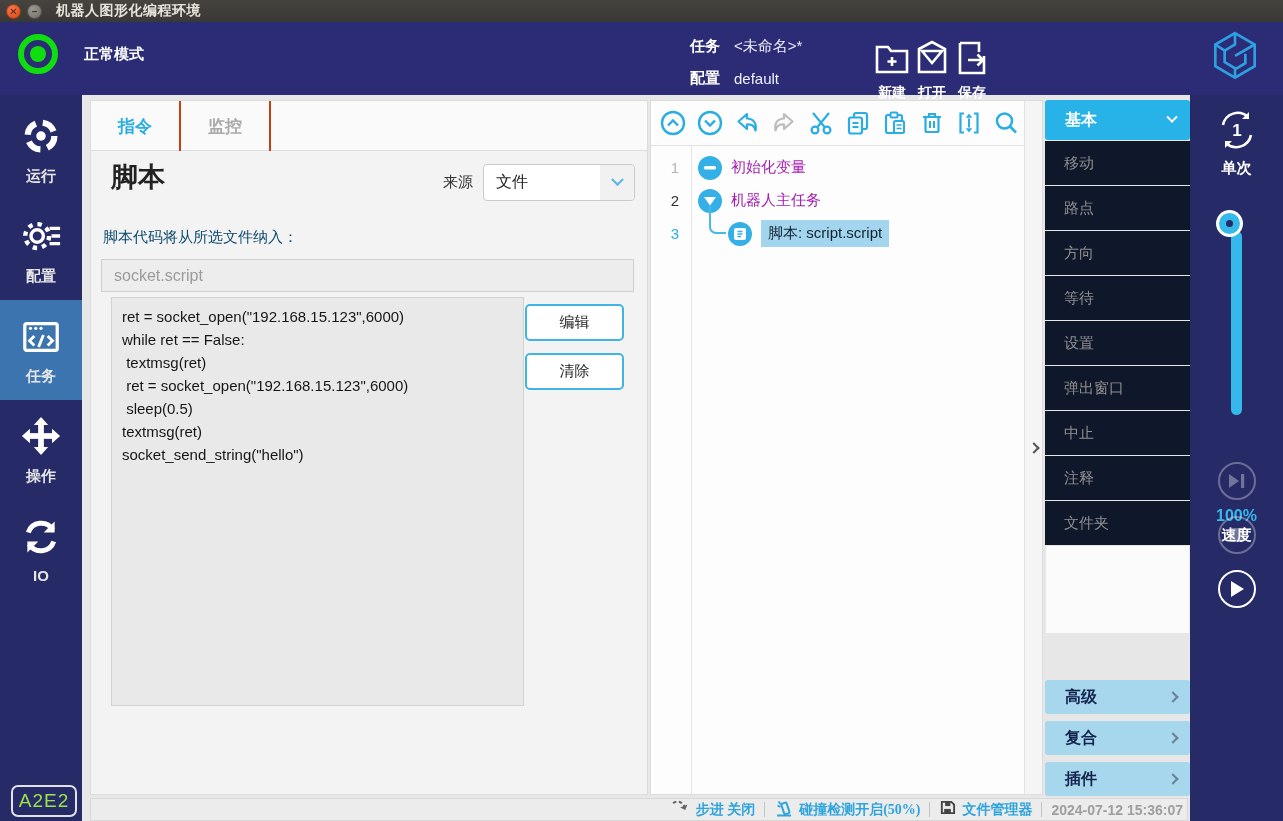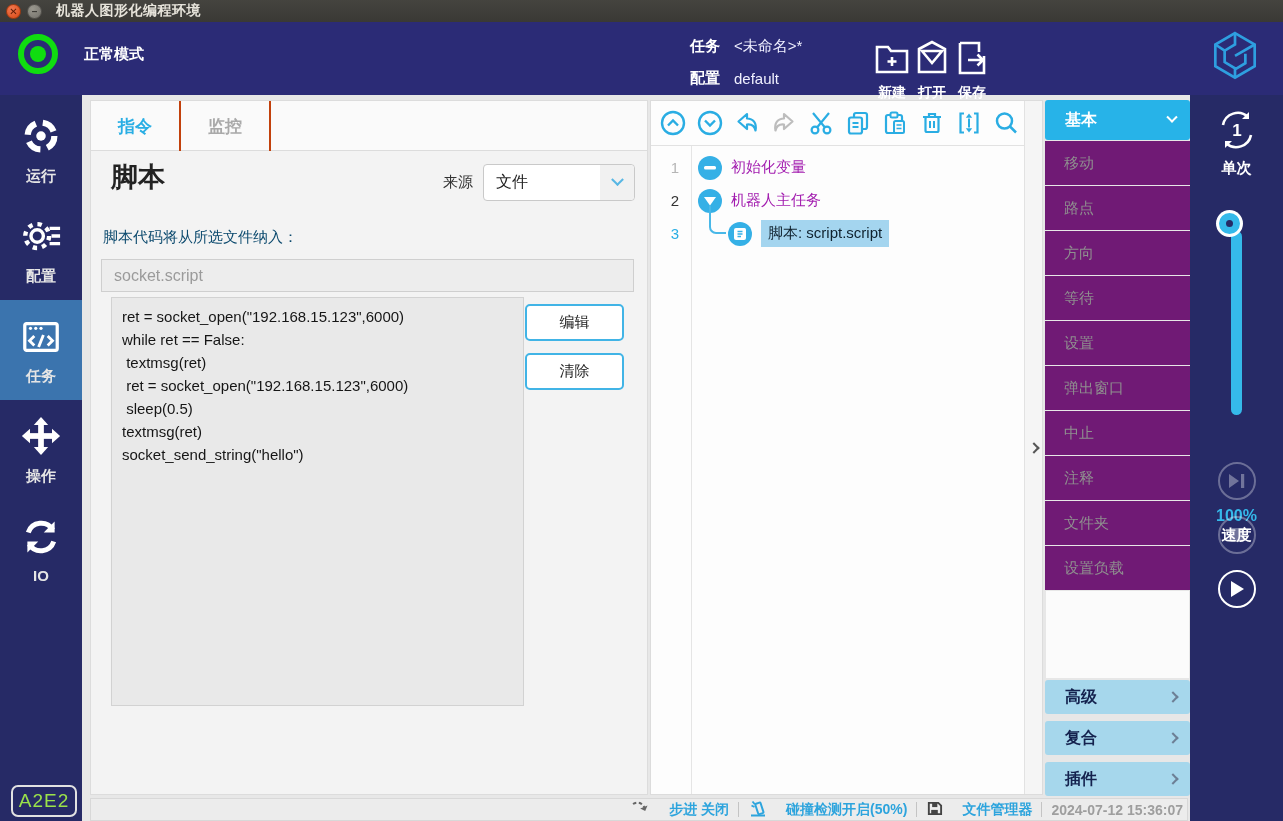--- a/index.html
+++ b/index.html
@@ -73,21 +73,21 @@
   .tlabel.selected { background:#a4d5ef; padding:4px 7px; color:#10222e; }
   .connector { position:absolute; left:58px; top:-11px; width:17px; height:28px; border-left:2px solid #49b8e8; border-bottom:2px solid #49b8e8; border-bottom-left-radius:7px; }
   .collapse-strip { position:absolute; right:0; top:0; bottom:0; width:18px; background:#f5f5f5; border-left:1px solid #e2e2e2; display:flex; align-items:center; justify-content:center; cursor:pointer; }
   .chev-right { width:8px; height:8px; border-right:2px solid #555; border-bottom:2px solid #555; transform:rotate(-45deg); }
 
   
   .panel-commands { position:absolute; left:1045px; top:100px; width:145px; height:696px; }
   .cmd-header { height:40px; background:#27b3e8; border-radius:3px; display:flex; align-items:center; padding:0 14px 0 20px; cursor:pointer; }
   .cmd-header-label { color:#fff; font-size:16px; font-weight:bold; flex:1; }
   .chev-down-white { width:8px; height:8px; border-right:2px solid #fff; border-bottom:2px solid #fff; transform:rotate(45deg) translate(-2px,-2px); }
-  .cmd-item { height:44px; margin-top:1px; background:#701a75; color:#8f8f8f; font-size:15px; display:flex; align-items:center; padding-left:19px; cursor:pointer; }
+  .cmd-item { height:44px; margin-top:1px; background:#0f172a; color:#8f8f8f; font-size:15px; display:flex; align-items:center; padding-left:19px; cursor:pointer; }
   .cmd-spacer { height:88px; background:#fbfbfb; margin-top:1px; border:1px solid #e7e7e7; border-top:none; }
   .cmd-group { position:absolute; left:0; width:145px; height:34px; background:#a6d7ec; border-radius:3px; display:flex; align-items:center; padding:0 13px 0 20px; cursor:pointer; }
   .cmd-group-label { color:#14224e; font-size:16px; font-weight:bold; flex:1; }
   .chev-right-gray { width:8px; height:8px; border-right:2px solid #6d7f95; border-bottom:2px solid #6d7f95; transform:rotate(-45deg); }
   .g-adv { top:580px; } .g-comp { top:621px; } .g-plug { top:662px; }
 
   
   .rightrail { position:absolute; left:1190px; top:95px; width:93px; height:726px; background:#262a66; }
   .single-wrap { position:absolute; left:0; top:14px; width:93px; display:flex; flex-direction:column; align-items:center; gap:4px; }
   .single-label { color:#fff; font-size:15px; font-weight:bold; }
@@ -96,21 +96,21 @@
   .slider-knob { position:absolute; left:29px; top:8px; width:21px; height:21px; border-radius:50%; background:#262a66; border:7px solid #35b9ea; box-shadow:0 0 0 3px #fff; cursor:pointer; }
   .speed-pct { position:absolute; left:0; top:412px; width:93px; text-align:center; color:#35b9ea; font-size:16px; font-weight:bold; }
   .speed-label { position:absolute; left:0; top:431px; width:93px; text-align:center; color:#fff; font-size:15px; font-weight:bold; }
   .pb { position:absolute; left:28px; width:38px; height:38px; border-radius:50%; display:flex; align-items:center; justify-content:center; cursor:pointer; }
   .pb.dim { border:2px solid rgba(255,255,255,0.32); }
   .pb.lit { border:2.5px solid #fff; }
   .pb-skip { top:367px; } .pb-stop { top:421px; } .pb-play { top:475px; }
 
   
   .statusbar { position:absolute; left:90px; top:798px; width:1098px; height:23px; background:#ececec; border:1px solid #d8d8d8; display:flex; align-items:center; justify-content:flex-end; gap:9px; padding-right:4px; font-size:14px; font-weight:bold; }
-  .status-item { display:flex; align-items:center; gap:19px; color:#2da4dd; cursor:pointer; }
+  .status-item { display:flex; align-items:center; gap:6px; color:#2da4dd; cursor:pointer;font-family:Liberation Serif, serif; }
   .status-sep { width:1px; height:15px; background:#c4c4c4; }
   .status-date { color:#9e9e9e; }
 </style>
 </head>
 <body>
 
 <div id="app">
 
   <div class="titlebar">
     <div class="tb-btn tb-close">✕</div>
@@ -373,21 +373,20 @@
     </div>
     <div class="cmd-item">移动</div>
     <div class="cmd-item">路点</div>
     <div class="cmd-item">方向</div>
     <div class="cmd-item">等待</div>
     <div class="cmd-item">设置</div>
     <div class="cmd-item">弹出窗口</div>
     <div class="cmd-item">中止</div>
     <div class="cmd-item">注释</div>
     <div class="cmd-item">文件夹</div>
-    <div class="cmd-item">设置负载</div>
     <div class="cmd-spacer"></div>
     <div class="cmd-group g-adv">
       <span class="cmd-group-label">高级</span>
       <span class="chev-right-gray"></span>
     </div>
     <div class="cmd-group g-comp">
       <span class="cmd-group-label">复合</span>
       <span class="chev-right-gray"></span>
     </div>
     <div class="cmd-group g-plug">

